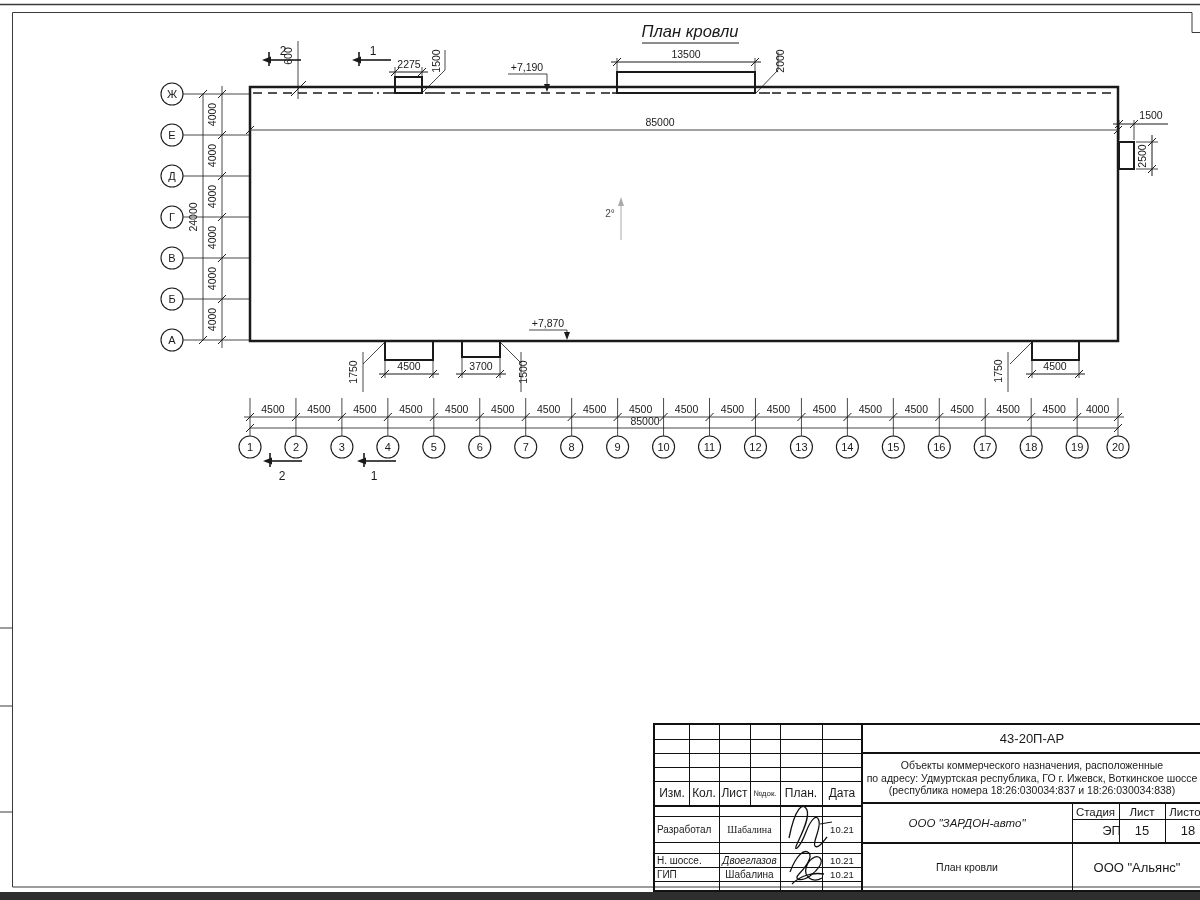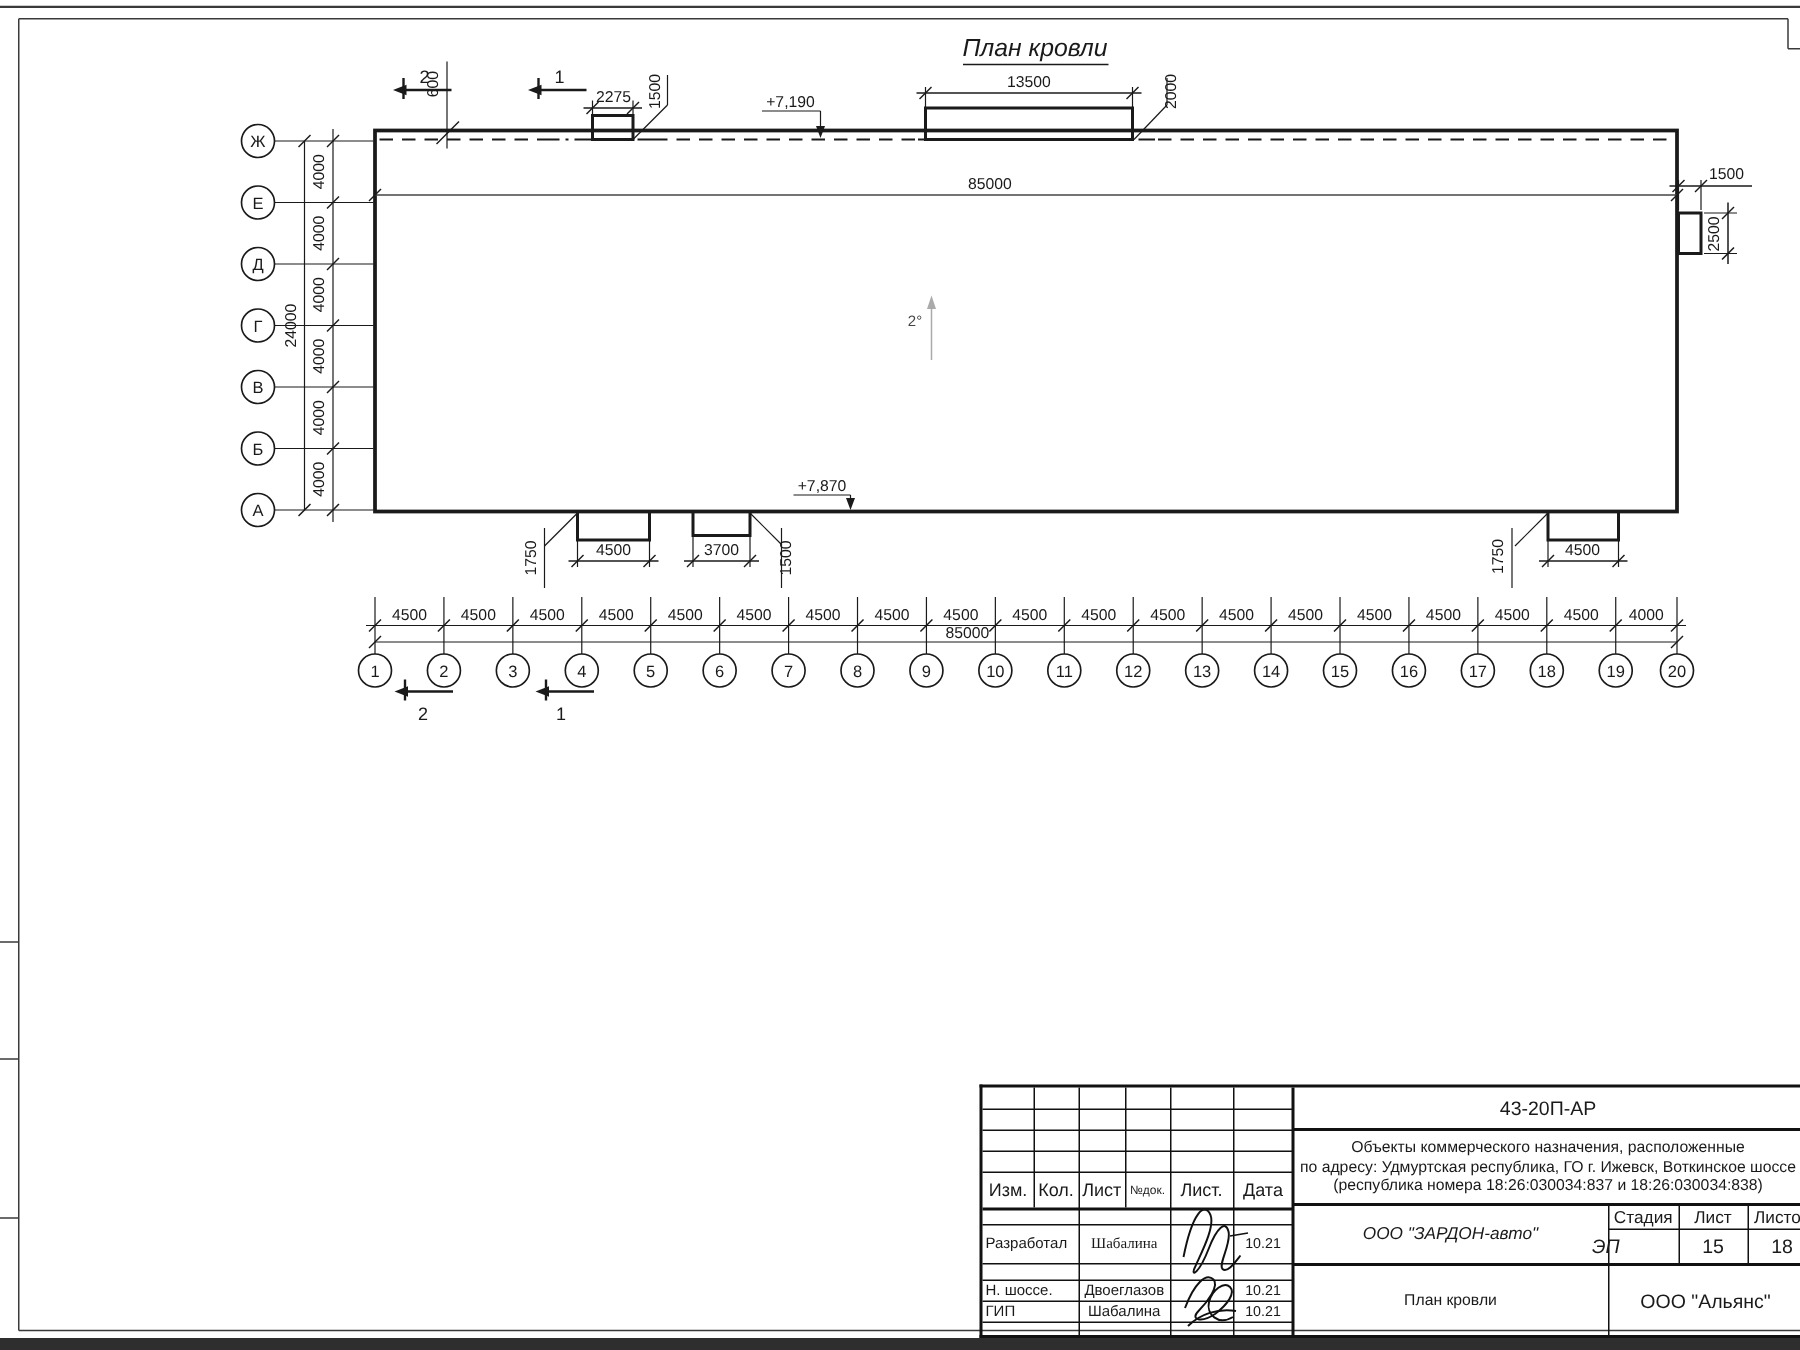--- a/index.html
+++ b/index.html
@@ -381,43 +381,43 @@
 
   <div class="hline thick" style="left:207px;top:27px;width:340px;height:2px;"></div>
   <div class="hline thick" style="left:207px;top:77px;width:340px;height:2px;"></div>
   <div class="hline" style="left:417px;top:94px;width:130px;"></div>
   <div class="hline thick" style="left:207px;top:117px;width:340px;height:2px;"></div>
 
   <div class="cell fs12" style="left:0;top:56px;width:34px;height:24px;">Изм.</div>
   <div class="cell fs12" style="left:34px;top:56px;width:30px;height:24px;">Кол.</div>
   <div class="cell fs12" style="left:64px;top:56px;width:31px;height:24px;">Лист</div>
   <div class="cell fs8" style="left:95px;top:56px;width:30px;height:24px;">№док.</div>
-  <div class="cell fs12" style="left:125px;top:56px;width:42px;height:24px;">Лист.</div>
+  <div class="cell fs12" style="left:125px;top:56px;width:42px;height:24px;">План.</div>
   <div class="cell fs12" style="left:167px;top:56px;width:40px;height:24px;">Дата</div>
 
   <div class="cell fs10" style="left:2px;top:91px;width:62px;height:26px;justify-content:flex-start;">Разработал</div>
   <div class="cell fs10" style="left:64px;top:91px;width:61px;height:26px;font-family:Liberation Serif, serif;">Шабалина</div>
   <div class="cell fs9" style="left:167px;top:91px;width:40px;height:26px;">10.21</div>
 
   <div class="cell fs10" style="left:2px;top:128px;width:62px;height:14px;justify-content:flex-start;">Н. шоссе.</div>
-  <div class="cell fs10" style="left:64px;top:128px;width:61px;height:14px;">Двоеглазов</div>
+  <div class="cell fs10" style="left:64px;top:128px;width:61px;height:14px;font-style:italic;">Двоеглазов</div>
   <div class="cell fs9" style="left:167px;top:128px;width:40px;height:14px;">10.21</div>
 
   <div class="cell fs10" style="left:2px;top:142px;width:62px;height:14px;justify-content:flex-start;">ГИП</div>
   <div class="cell fs10" style="left:64px;top:142px;width:61px;height:14px;">Шабалина</div>
   <div class="cell fs9" style="left:167px;top:142px;width:40px;height:14px;">10.21</div>
 
   <div class="cell fs13" style="left:207px;top:0;width:340px;height:27px;">43-20П-АР</div>
   <div class="cell" style="left:207px;top:29px;width:340px;height:48px;flex-direction:column;justify-content:center;">
     <div class="addr">Объекты коммерческого назначения, расположенные</div>
     <div class="addr">по адресу: Удмуртская республика, ГО г. Ижевск, Воткинское шоссе</div>
     <div class="addr">(республика номера 18:26:030034:837 и 18:26:030034:838)</div>
   </div>
   <div class="cell fs115 ital" style="left:207px;top:79px;width:210px;height:38px;">ООО "ЗАРДОН-авто"</div>
   <div class="cell fs115" style="left:417px;top:79px;width:47px;height:15px;">Стадия</div>
   <div class="cell fs115" style="left:464px;top:79px;width:46px;height:15px;">Лист</div>
   <div class="cell fs115" style="left:510px;top:79px;width:46px;height:15px;">Листов</div>
-  <div class="cell fs13" style="left:392px;top:94px;width:47px;height:23px;font-style:italic;">ЭП</div>
+  <div class="cell fs13" style="left:433px;top:94px;width:47px;height:23px;">ЭП</div>
   <div class="cell fs13" style="left:464px;top:94px;width:46px;height:23px;">15</div>
   <div class="cell fs13" style="left:510px;top:94px;width:46px;height:23px;">18</div>
   <div class="cell fs11" style="left:207px;top:119px;width:210px;height:46px;">План кровли</div>
   <div class="cell fs13" style="left:417px;top:119px;width:130px;height:46px;">ООО "Альянс"</div>
 </div>
 
 </body></html>

